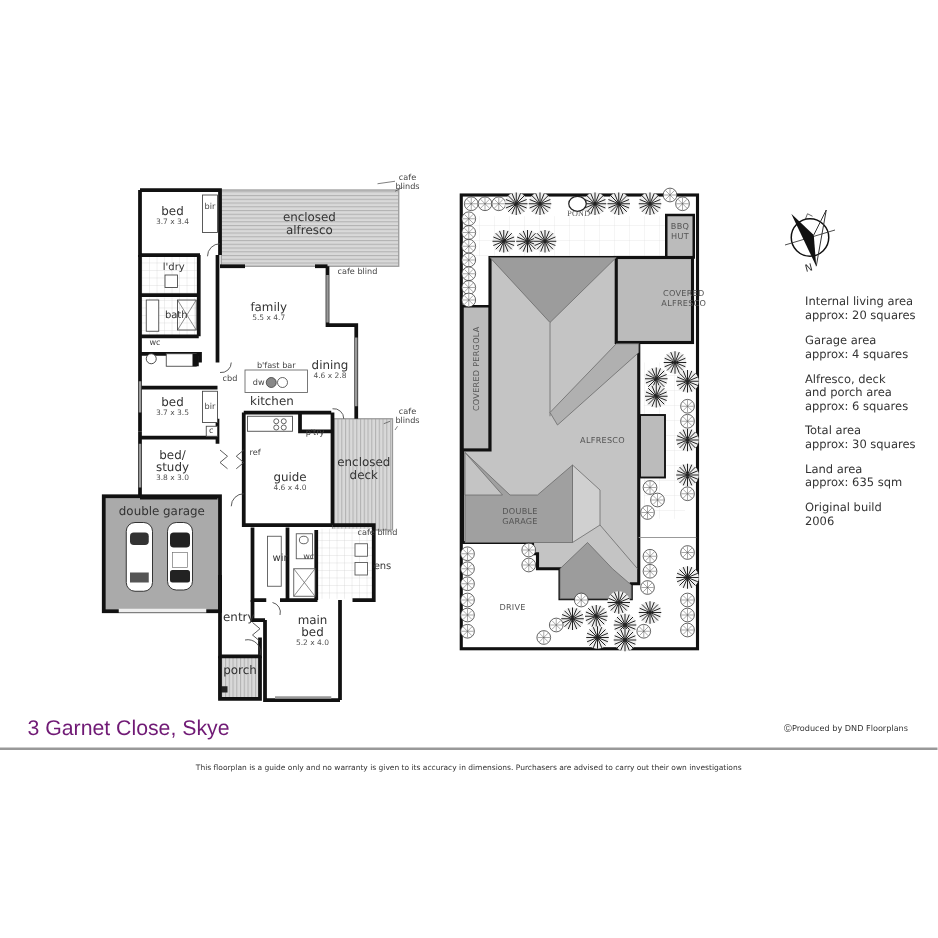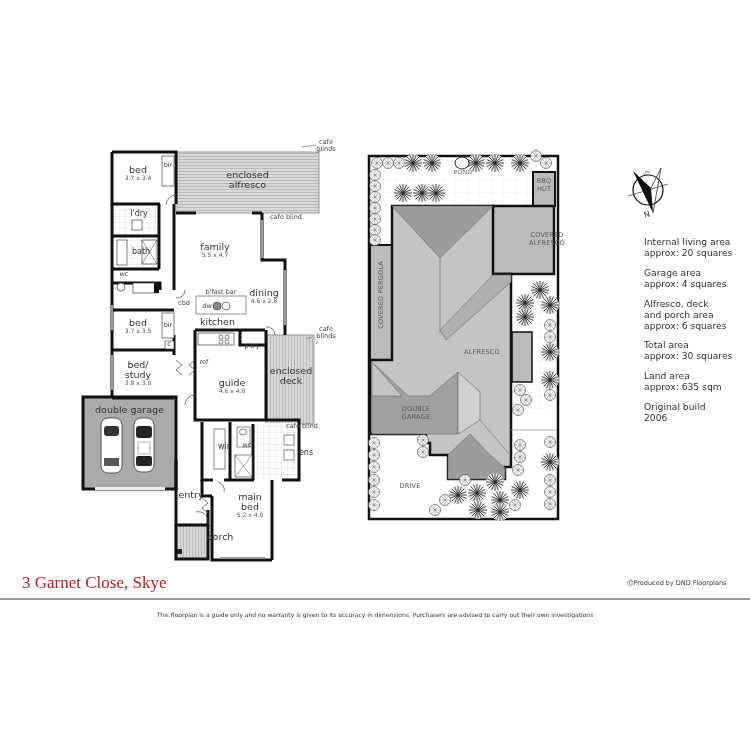--- a/index.html
+++ b/index.html
@@ -4,21 +4,21 @@
 <style>
   html,body{margin:0;padding:0;background:#fff;}
   body{width:750px;height:750px;position:relative;overflow:hidden;font-family:"DejaVu Sans","Liberation Sans",sans-serif;color:#333;}
   .abs{position:absolute;}
   .lbl{position:absolute;text-align:center;color:#333;line-height:1.05;}
   .rm{font-size:9.5px;}
   .dim{font-size:6px;color:#555;}
   .tiny{font-size:6.5px;color:#444;}
   .site{font-size:6.5px;color:#555;text-align:center;position:absolute;letter-spacing:.2px;}
   .info{position:absolute;left:644px;font-size:9.2px;line-height:11.2px;color:#333;}
-  .title{position:absolute;left:22px;top:573px;font-size:17px;color:#b91c1c;font-family:Liberation Serif, serif;}
+  .title{position:absolute;left:22px;top:573px;font-size:17px;color:#701a75;font-family:Liberation Sans, sans-serif;}
   .rule{position:absolute;left:0;top:598px;width:750px;height:2px;background:#999;}
   .credit{position:absolute;left:627px;top:579px;font-size:6.5px;color:#333;}
   .disc{position:absolute;left:0;width:750px;top:611px;text-align:center;font-size:6px;color:#333;}
   svg{position:absolute;left:0;top:0;}
 </style>
 </head>
 <body>
 
 <svg width="750" height="750" viewBox="0 0 750 750">
   <defs>
@@ -320,21 +320,21 @@
   <div class="lbl rm" style="left:82px;top:405px;width:95px;">double garage</div>
 
   <div class="lbl" style="left:214px;top:443px;width:20px;font-size:8px;">wir</div>
   <div class="lbl tiny" style="left:240px;top:442px;width:14px;">wc</div>
   <div class="lbl" style="left:254px;top:449px;width:20px;font-size:8px;margin-left:42px;">ens</div>
   <div class="lbl rm" style="left:176px;top:490px;width:30px;">entry</div>
   <div class="lbl" style="left:230px;top:492px;width:40px;">
     <div class="rm" style="width:28px;margin:0 auto;">main bed</div>
     <div class="dim">5.2 x 4.0</div>
   </div>
-  <div class="lbl rm" style="left:176px;top:532px;width:32px;padding-left:28px;">porch</div>
+  <div class="lbl rm" style="left:176px;top:532px;width:32px;">porch</div>
 
   <div class="lbl tiny" style="left:311px;top:139px;width:30px;line-height:7px;">cafe blinds</div>
   <div class="lbl tiny" style="left:266px;top:214px;width:40px;">cafe blind</div>
   <div class="lbl tiny" style="left:311px;top:326px;width:30px;line-height:7px;">cafe blinds</div>
   <div class="lbl tiny" style="left:282px;top:423px;width:40px;">cafe blind</div>
 </div>
 
 <div>
   <div class="site" style="left:450px;top:168px;width:26px;font-family:Liberation Serif, serif;">POND</div>
   <div class="site" style="left:533px;top:177px;width:22px;">BBQ HUT</div>

